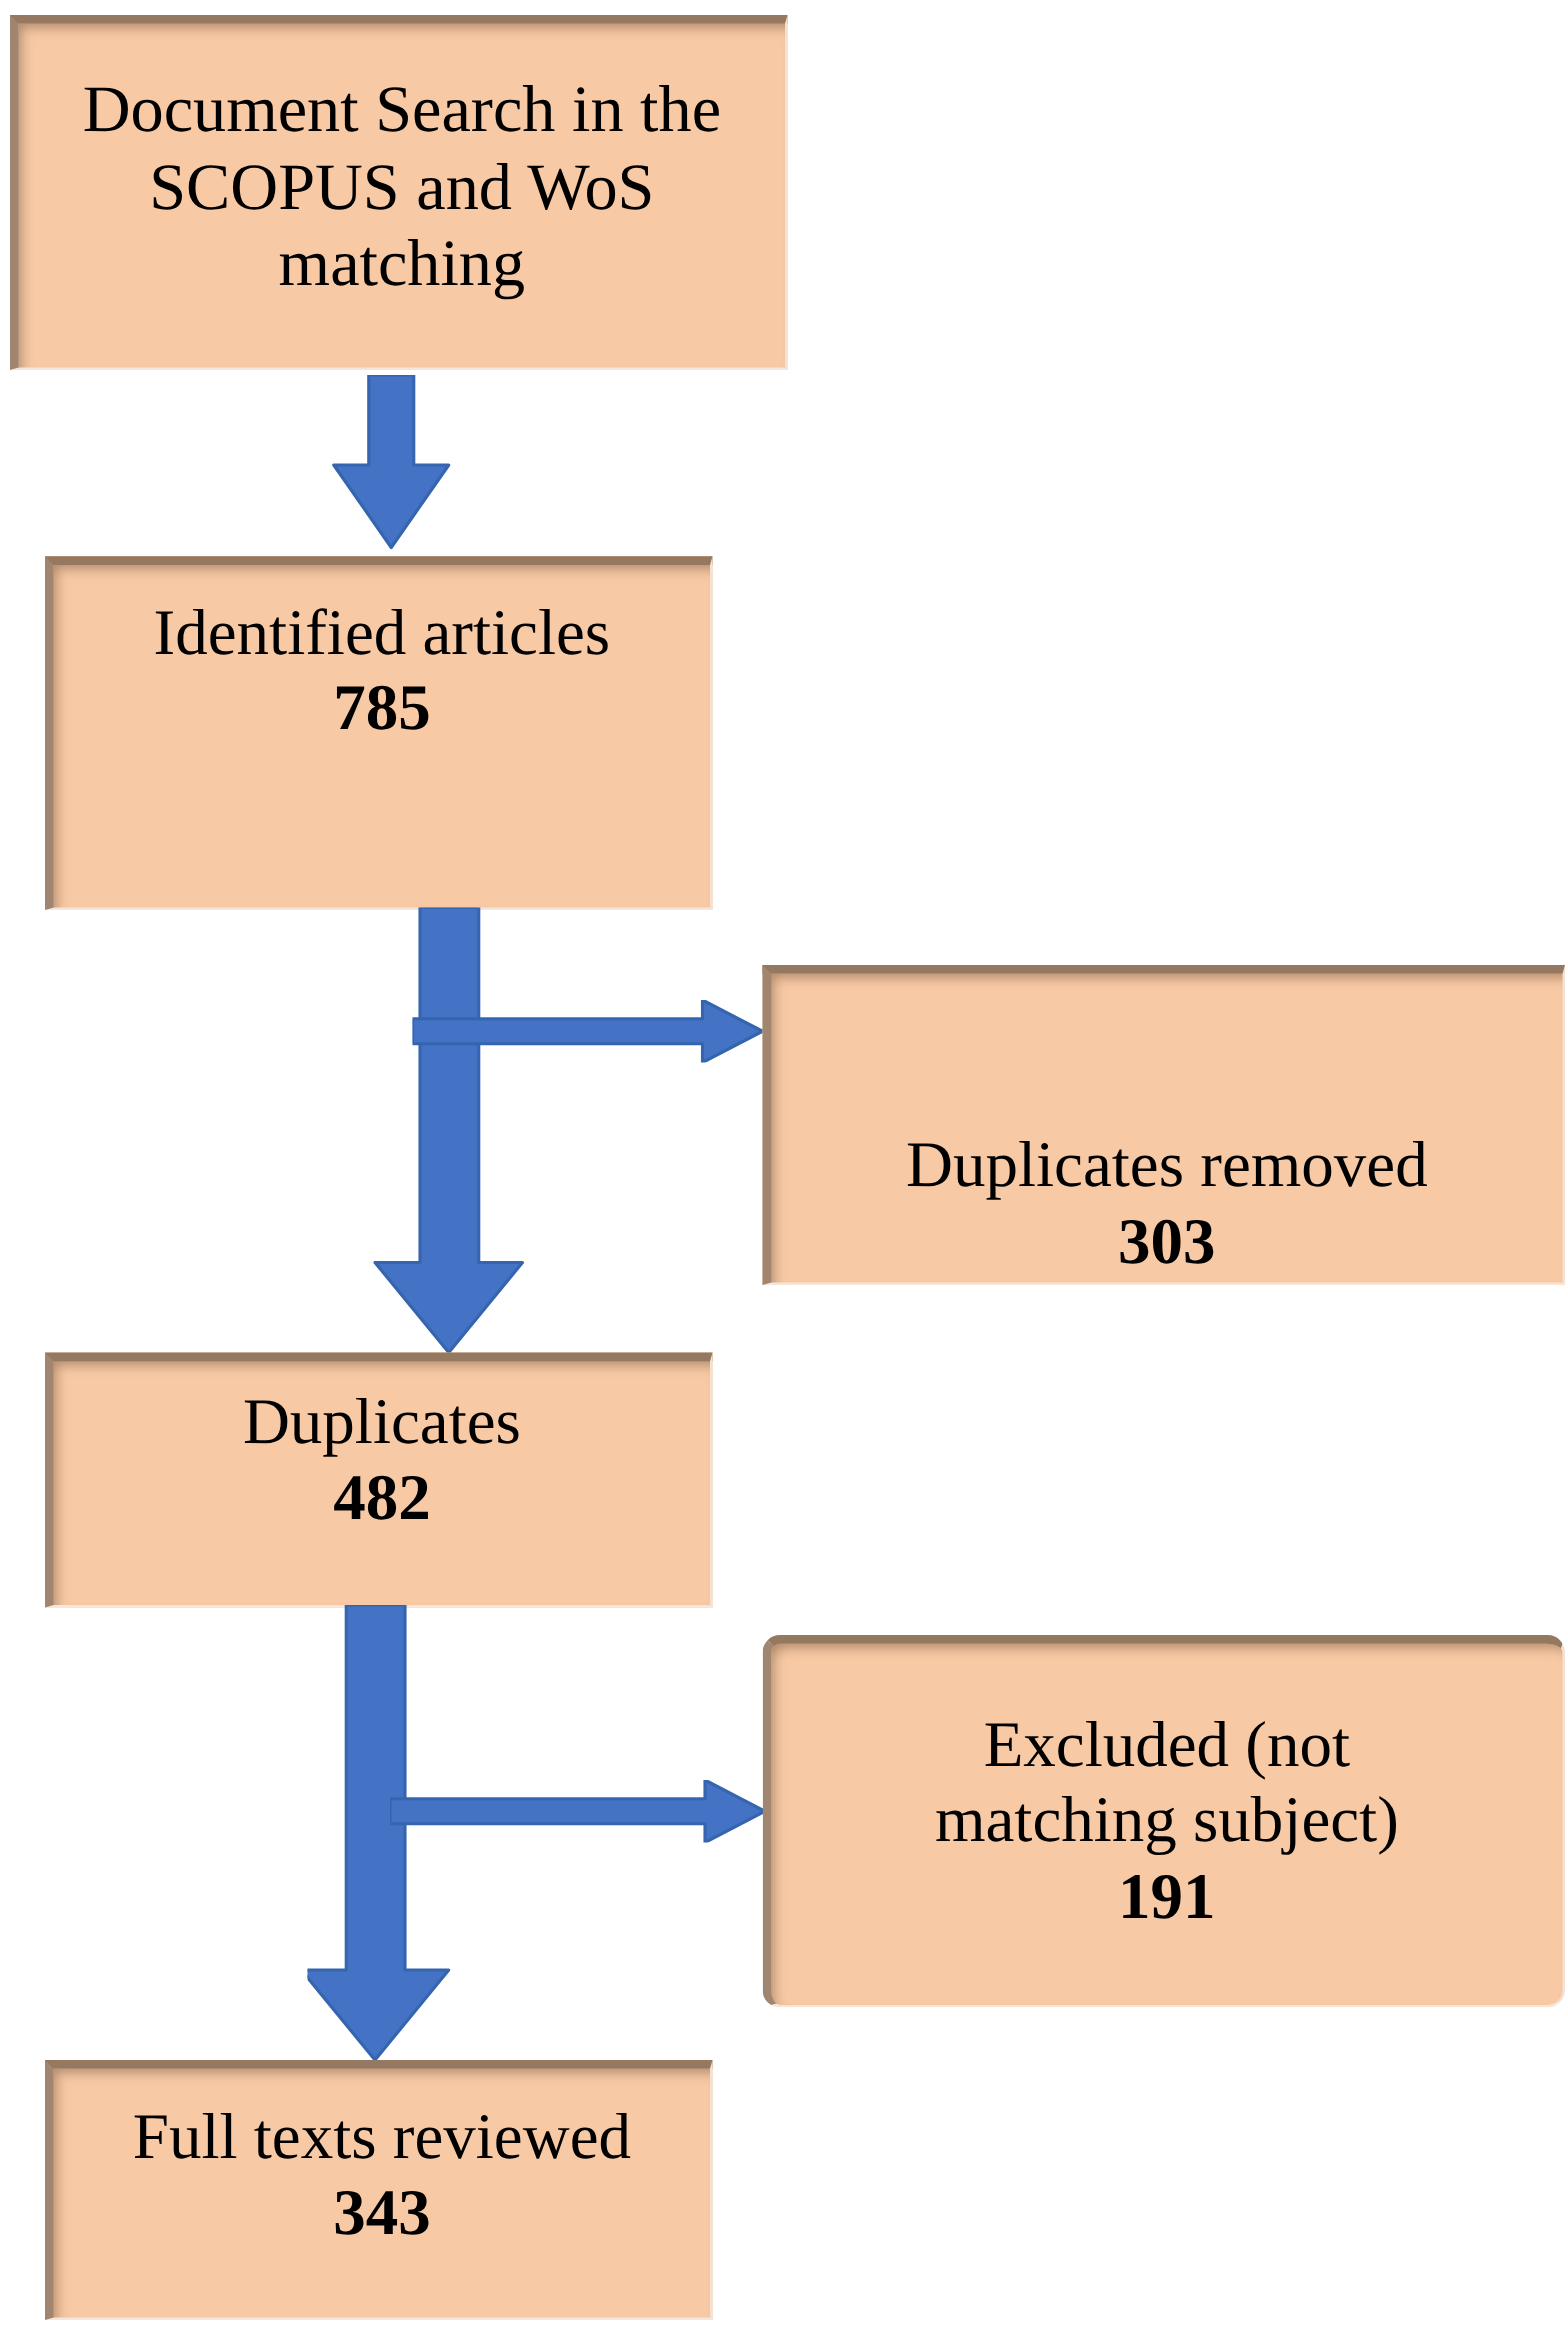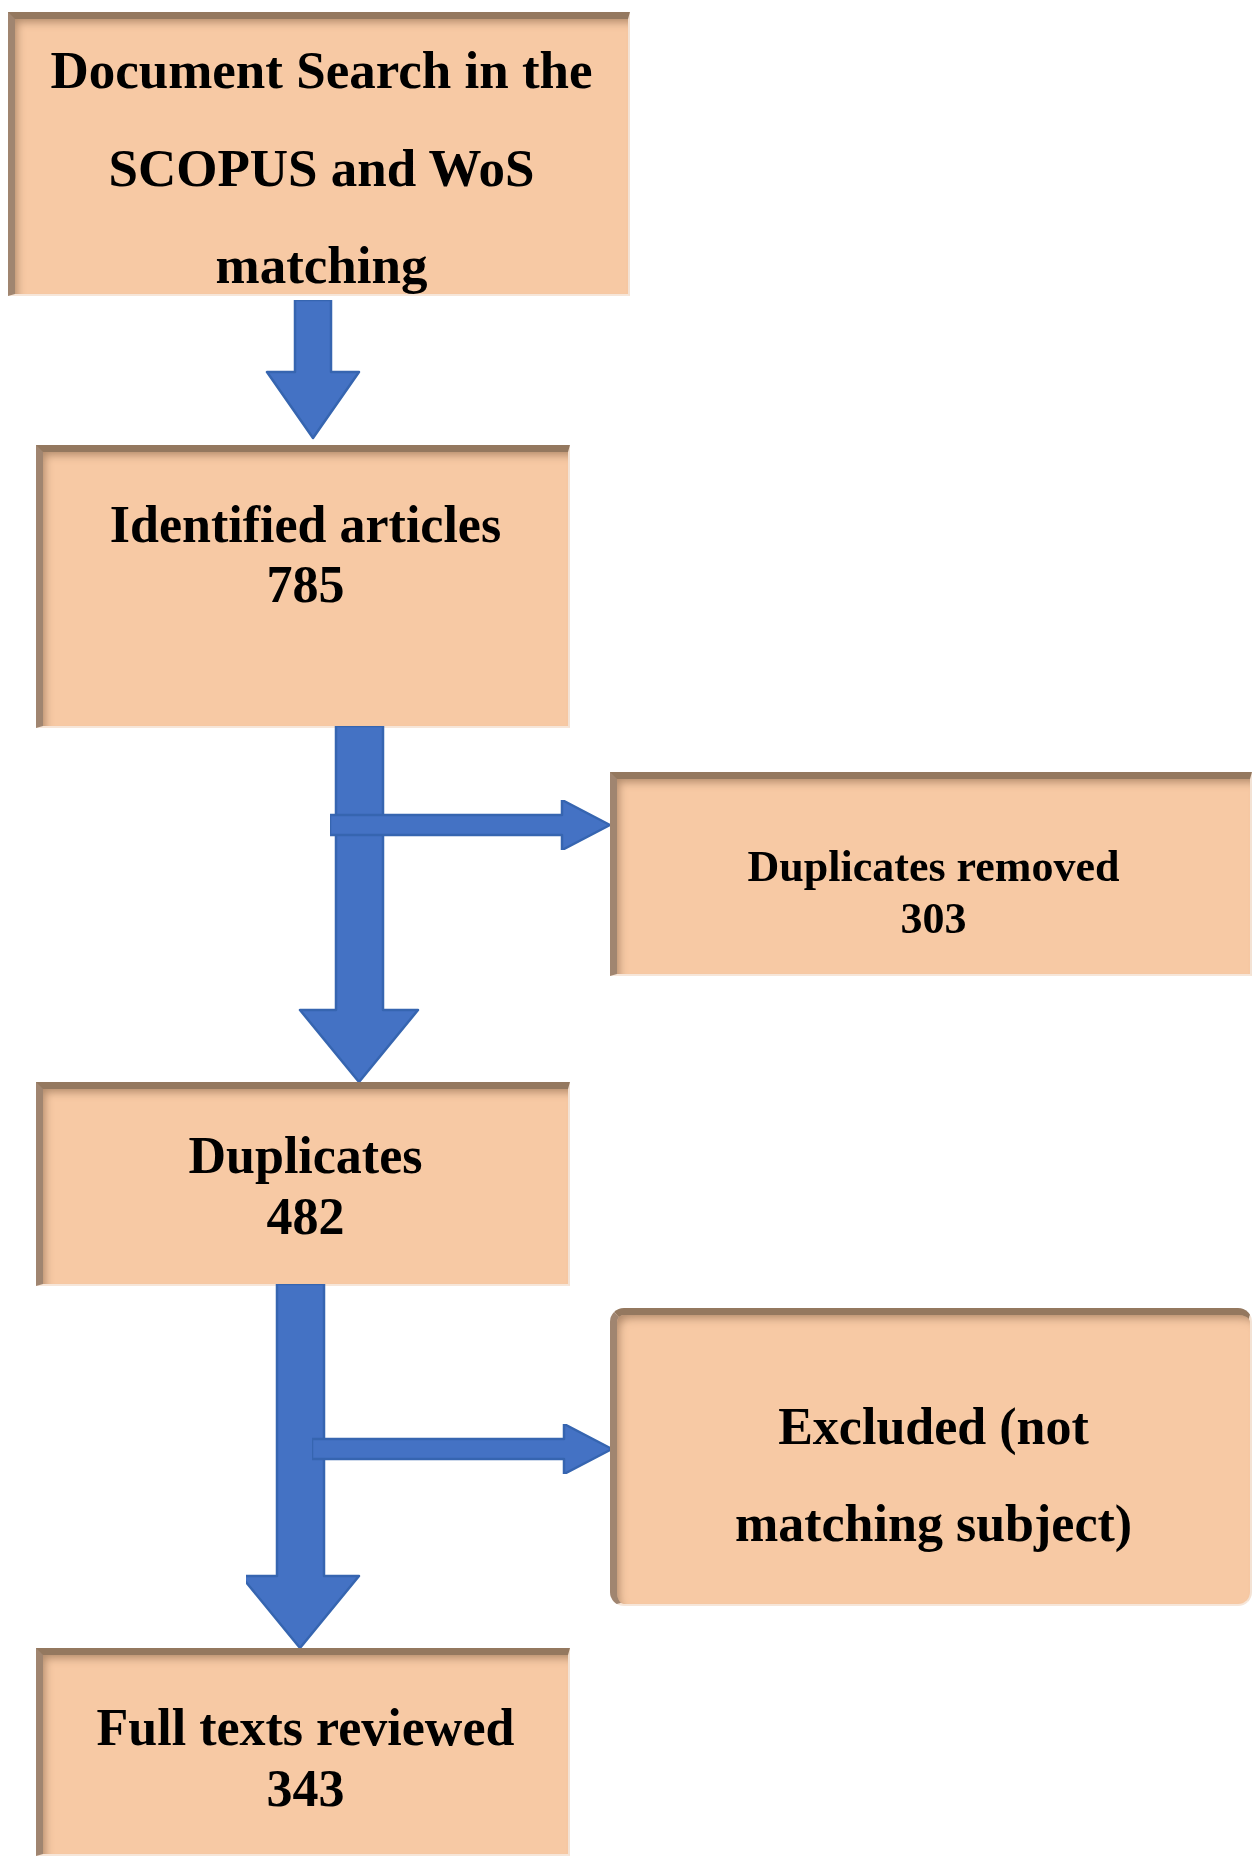--- a/index.html
+++ b/index.html
@@ -33,32 +33,31 @@
     border-right: 2px solid #f3e2d4;
     border-bottom: 2px solid #f6e6d9;
     box-shadow: inset 5px 6px 9px -3px rgba(120, 88, 62, .55);
   }
   .box .line {
     display: block;
     line-height: 1.16;
     white-space: nowrap;
   }
   .box .label {
-    font-weight: 700;
-    margin-top: 36px;
+    font-weight: 400;
   }
   .box .count {
     font-weight: bold;
   }
   .box.wrap .line { white-space: normal; }
 
   
   #box-search      { left: 8px;   top: 12px;   width: 622px; height: 284px; font-size: 53px; padding: 0 26px; }
   #box-identified  { left: 36px;  top: 445px;  width: 534px; height: 283px; font-size: 52px; justify-content: center; }
-  #box-duplicates  { left: 610px; top: 772px;  width: 642px; height: 204px; font-size: 44px; }
+  #box-duplicates  { left: 610px; top: 772px;  width: 642px; height: 256px; font-size: 52px; justify-content: flex-end; }
   #box-screening   { left: 36px;  top: 1082px; width: 534px; height: 204px; font-size: 52px; }
   #box-excluded    { left: 610px; top: 1308px; width: 642px; height: 298px; font-size: 52px; border-radius: 14px; }
   #box-fulltext    { left: 36px;  top: 1648px; width: 534px; height: 208px; font-size: 52px; }
 
   
   #box-search .stack     { transform: translateY(-6px); }
   #box-identified .stack { transform: translateY(-52px); }
   #box-screening .stack  { transform: translateY(-18px); }
   #box-fulltext .stack   { transform: translateY(-14px); }
   #box-duplicates .stack { transform: translateY(-2px); }
@@ -137,20 +136,21 @@
   <div class="arrow-h" id="arrow-side2">
     <svg viewBox="0 0 302 50" width="302" height="50" aria-hidden="true">
       <polygon points="0,15 252,15 252,0 300,25 252,50 252,35 0,35" fill="#4472c4" stroke="#3665b0" stroke-width="2.5" stroke-linejoin="round"></polygon>
     </svg>
   </div>
 
   <div class="box wrap" id="box-excluded">
     <div class="stack">
       <span class="line label">Excluded (not</span>
       <span class="line label">matching subject)</span>
+      <span class="line count">191</span>
     </div>
   </div>
 
   <div class="box" id="box-fulltext">
     <div class="stack">
       <span class="line label">Full texts reviewed</span>
       <span class="line count">343</span>
     </div>
   </div>
 

